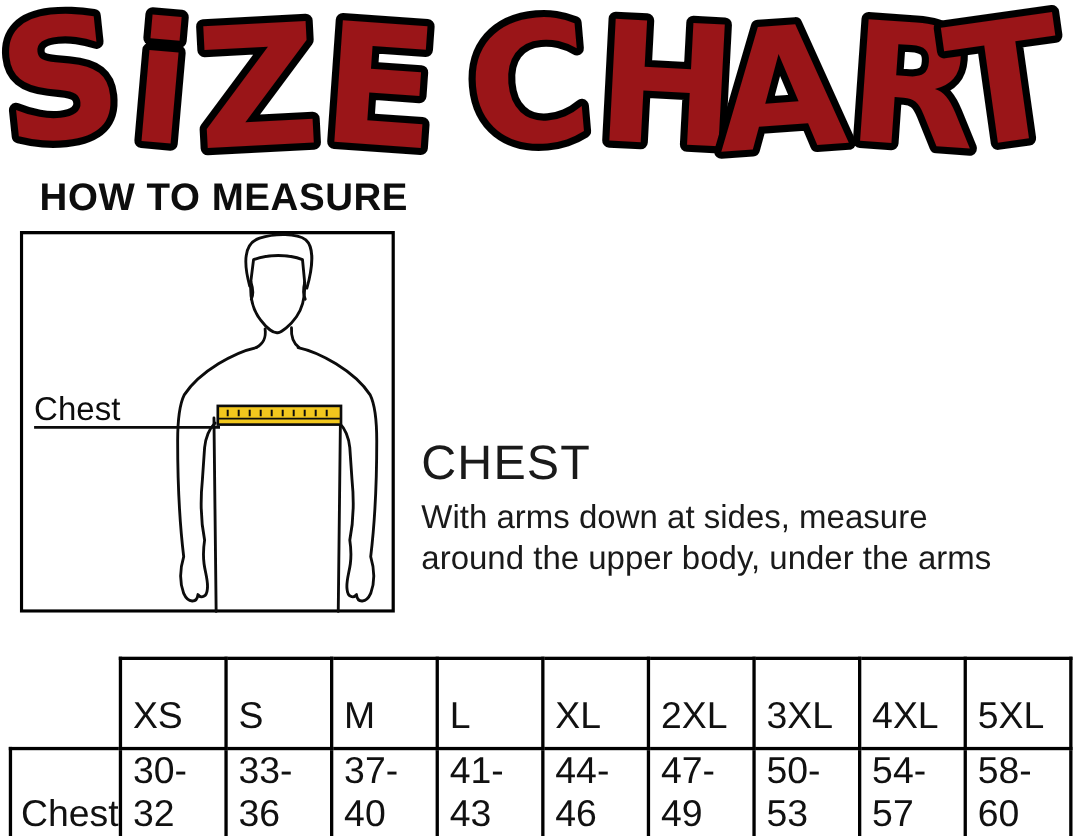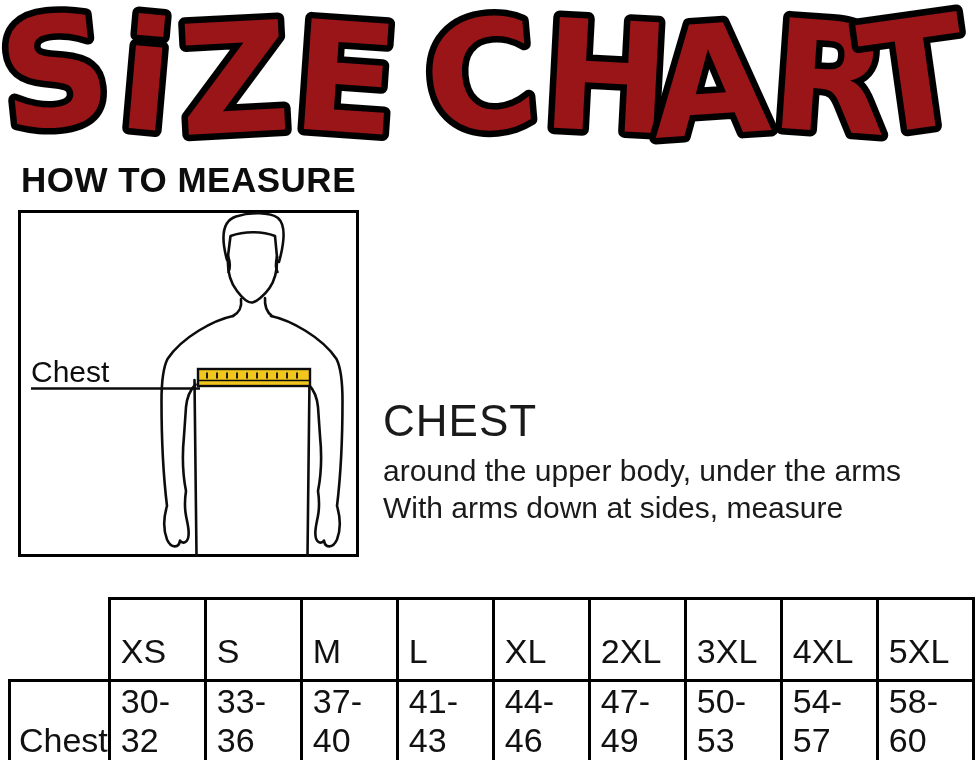--- a/index.html
+++ b/index.html
@@ -24,21 +24,21 @@
     font-size: 152px;
     fill: #9A1518;
     stroke: #000000;
     stroke-width: 13px;
     stroke-linejoin: round;
     paint-order: stroke fill;
   }
 
   
   .howto-heading {
-    position: absolute; left: 21px; top: 160px;
+    position: absolute; left: 36px; top: 160px;
     font-size: 35px; font-weight: bold; color: #0d0d0d;
     letter-spacing: 0.5px;
   }
 
   
   .diagram-svg {
     position: absolute; left: 18px; top: 210px;
     width: 341px; height: 347px;
   }
   .fig-line { fill: none; stroke: #0c0c0c; stroke-width: 2.6; stroke-linecap: round; stroke-linejoin: round; }
@@ -126,22 +126,22 @@
     <path d="M181,170.5 L291,170.5" stroke="#0c0c0c" stroke-width="1.6" fill="none"></path>
     <path d="M189,162.5v6 M199,162.5v6 M209,162.5v6 M219,162.5v6 M229,162.5v6 M239,162.5v6 M249,162.5v6 M259,162.5v6 M269,162.5v6 M279,162.5v6" stroke="#0c0c0c" stroke-width="1.8" fill="none"></path>
   </g>
 
   <text class="chest-label-text" x="13" y="172">Chest</text>
   <path d="M13,178.5 L182,178.5" stroke="#0c0c0c" stroke-width="2.6" fill="none"></path>
 </svg>
 
 <div class="measure-heading">CHEST</div>
 <div class="measure-text">
+  <div>With arms down at sides, measure</div>
   <div>around the upper body, under the arms</div>
-  <div>With arms down at sides, measure</div>
 </div>
 
 <table class="size-table">
   <colgroup>
     <col class="label-col">
     <col class="size-col">
       <col class="size-col">
       <col class="size-col">
       <col class="size-col">
     <col class="size-col">

